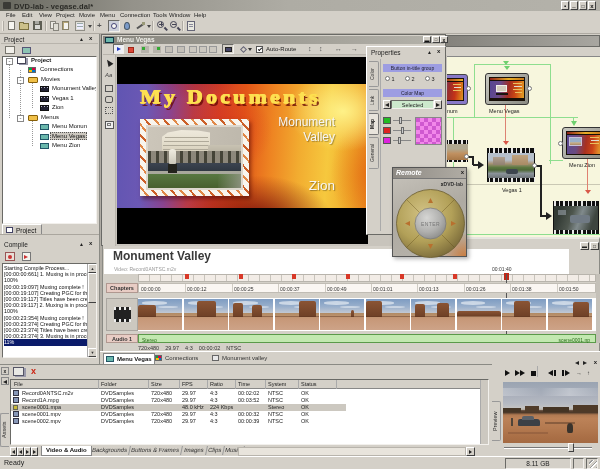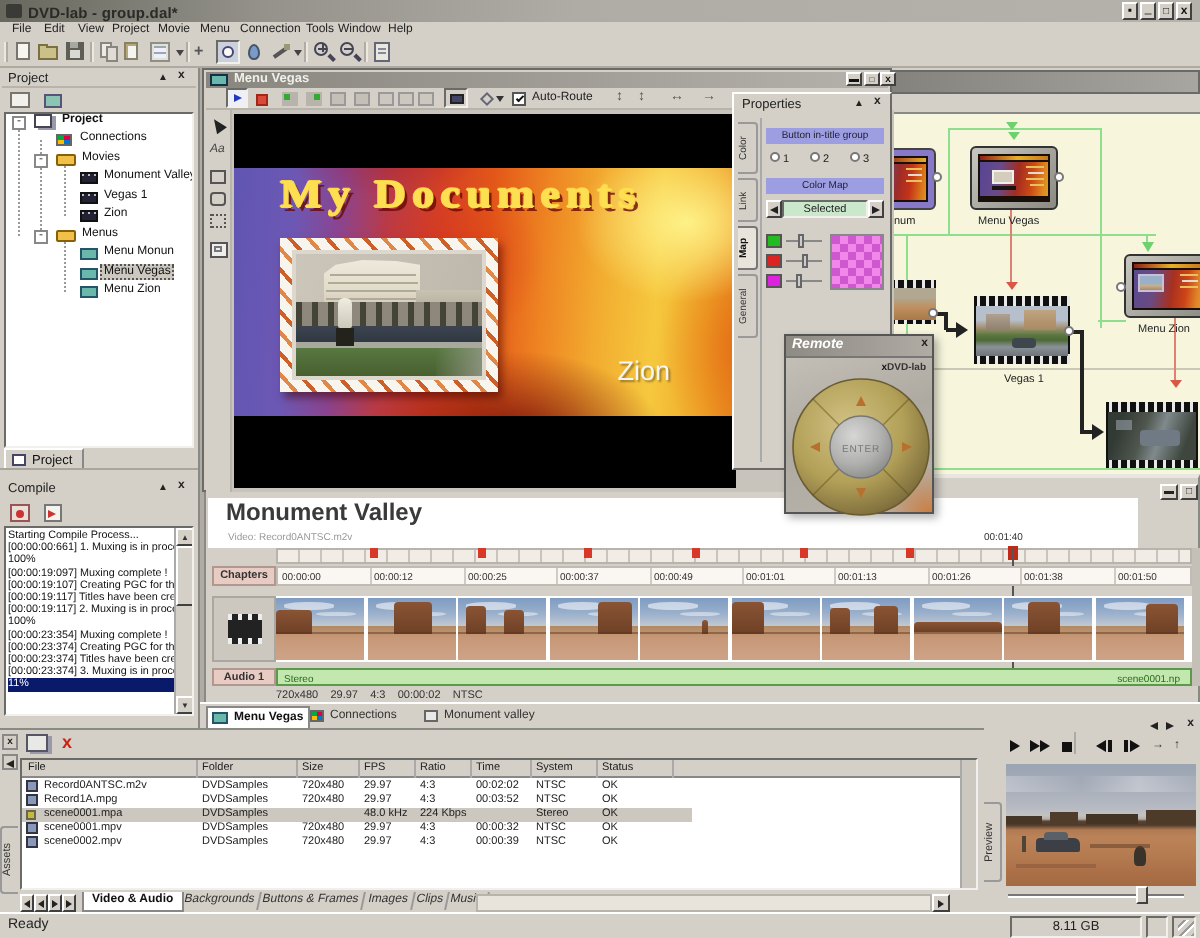--- a/index.html
+++ b/index.html
@@ -7,21 +7,21 @@
 body { font-family:"Liberation Sans", sans-serif; background:#d4d0c8; position:relative; }
 .abs { position:absolute; }
 .bevel-in { border-top:1px solid #6a6a66; border-left:1px solid #6a6a66; border-right:1px solid #f2f0ec; border-bottom:1px solid #f2f0ec; }
 .btn { background:#d4d0c8; border-top:1px solid #fff; border-left:1px solid #fff; border-right:1px solid #404040; border-bottom:1px solid #404040; }
 </style>
 </head>
 <body>
 
 <div class="abs" id="titlebar" style="left:0;top:0;width:600px;height:11px;background:linear-gradient(to right,#68685f 0%,#94928a 22%,#aeaca4 48%,#b4b2aa 100%);">
   <div class="abs" style="left:3px;top:2px;width:8px;height:7px;background:#3a3a36;border-radius:1px;"></div>
-  <div class="abs" style="left:14px;top:1.5px;font-size:7.5px;font-weight:bold;color:#2a2a26;letter-spacing:0.1px;">DVD-lab - group.dal*</div>
+  <div class="abs" style="left:14px;top:1.5px;font-size:7.5px;font-weight:bold;color:#2a2a26;letter-spacing:0.1px;">DVD-lab - vegase.dal*</div>
   <div class="abs btn" style="left:561px;top:1px;width:8px;height:9px;font-size:6px;text-align:center;line-height:8px;color:#111;">▪</div>
   <div class="abs btn" style="left:570px;top:1px;width:8px;height:9px;font-size:6px;text-align:center;line-height:7px;color:#111;">_</div>
   <div class="abs btn" style="left:579px;top:1px;width:8px;height:9px;font-size:5px;text-align:center;line-height:8px;color:#111;">□</div>
   <div class="abs btn" style="left:588px;top:1px;width:8px;height:9px;font-size:6px;text-align:center;line-height:8px;color:#111;font-weight:bold;">x</div>
 </div>
 
 <div class="abs" id="menubar" style="left:0;top:11px;width:600px;height:8px;background:#d4d0c8;font-size:6px;color:#222;white-space:nowrap;">
   <span class="abs" style="left:6px;top:1px;">File</span>
   <span class="abs" style="left:22px;top:1px;">Edit</span>
   <span class="abs" style="left:39px;top:1px;">View</span>
@@ -519,20 +519,21 @@
               <div class="abs" style="left:0;top:24px;width:93px;height:14px;background:repeating-linear-gradient(to right,rgba(40,40,28,0.75) 0 3px,rgba(110,106,92,0.3) 3px 8px);"></div>
               <div class="abs" style="left:0;top:36px;width:93px;height:9px;background:linear-gradient(#3c4450,#2e3640);"></div>
               <div class="abs" style="left:0;top:44px;width:93px;height:3px;background:#a8a89c;"></div>
               <div class="abs" style="left:0;top:47px;width:93px;height:14px;background:linear-gradient(#587841,#48602f);"></div>
               <div class="abs" style="left:70px;top:47px;width:23px;height:14px;background:linear-gradient(100deg,rgba(150,150,140,0.0),rgba(160,160,150,0.75));"></div>
               <div class="abs" style="left:21px;top:22px;width:7px;height:15px;background:linear-gradient(#f0ece0,#ccc8ba);border-radius:3px 3px 1px 1px;"></div>
               <div class="abs" style="left:20px;top:37px;width:9px;height:9px;background:#23231c;"></div>
             </div>
           </div>
 
+          <div class="abs" style="left:140px;top:31px;width:78px;text-align:right;font-size:12px;color:#f6f6f6;text-shadow:1px 1px 1px rgba(0,0,0,0.35);line-height:15px;">Monument<br>Valley</div>
           <div class="abs" style="left:140px;top:94px;width:78px;text-align:right;font-size:13.5px;color:#f6f6f6;text-shadow:1px 1px 1px rgba(0,0,0,0.35);">Zion</div>
         </div>
       </div>
     </div>
   </div>
 
   <div class="abs" id="props" style="left:266px;top:12px;width:80px;height:189px;background:#d4d0c8;border:1px solid #6a6a66;border-top:1px solid #fff;border-left:1px solid #fff;">
     <div class="abs" style="left:2px;top:1px;width:76px;height:9px;">
       <span class="abs" style="left:2px;top:1px;font-size:6.5px;color:#222;">Properties</span>
       <span class="abs" style="left:58px;top:1px;font-size:5px;color:#222;">▲</span>

